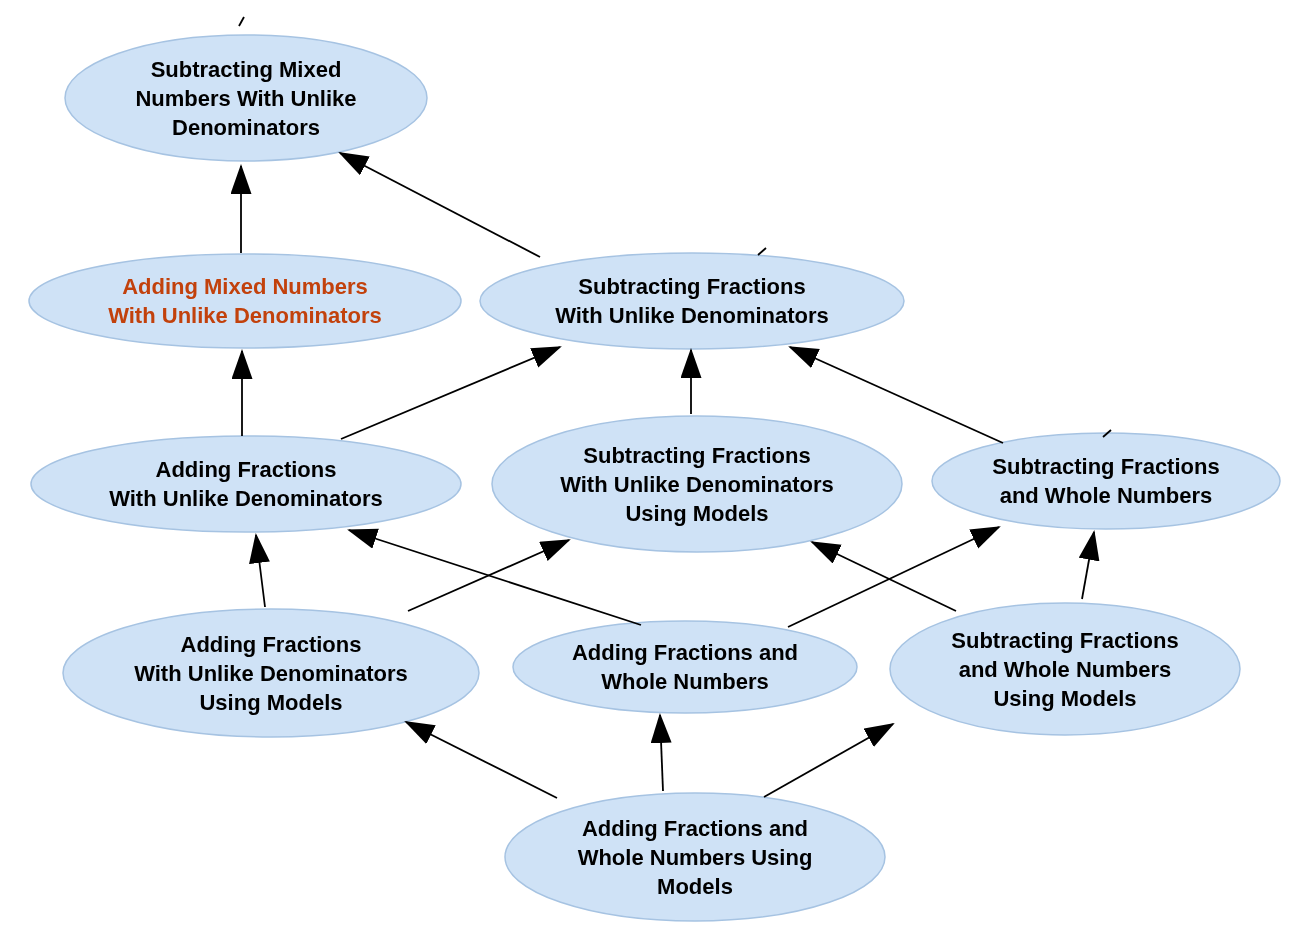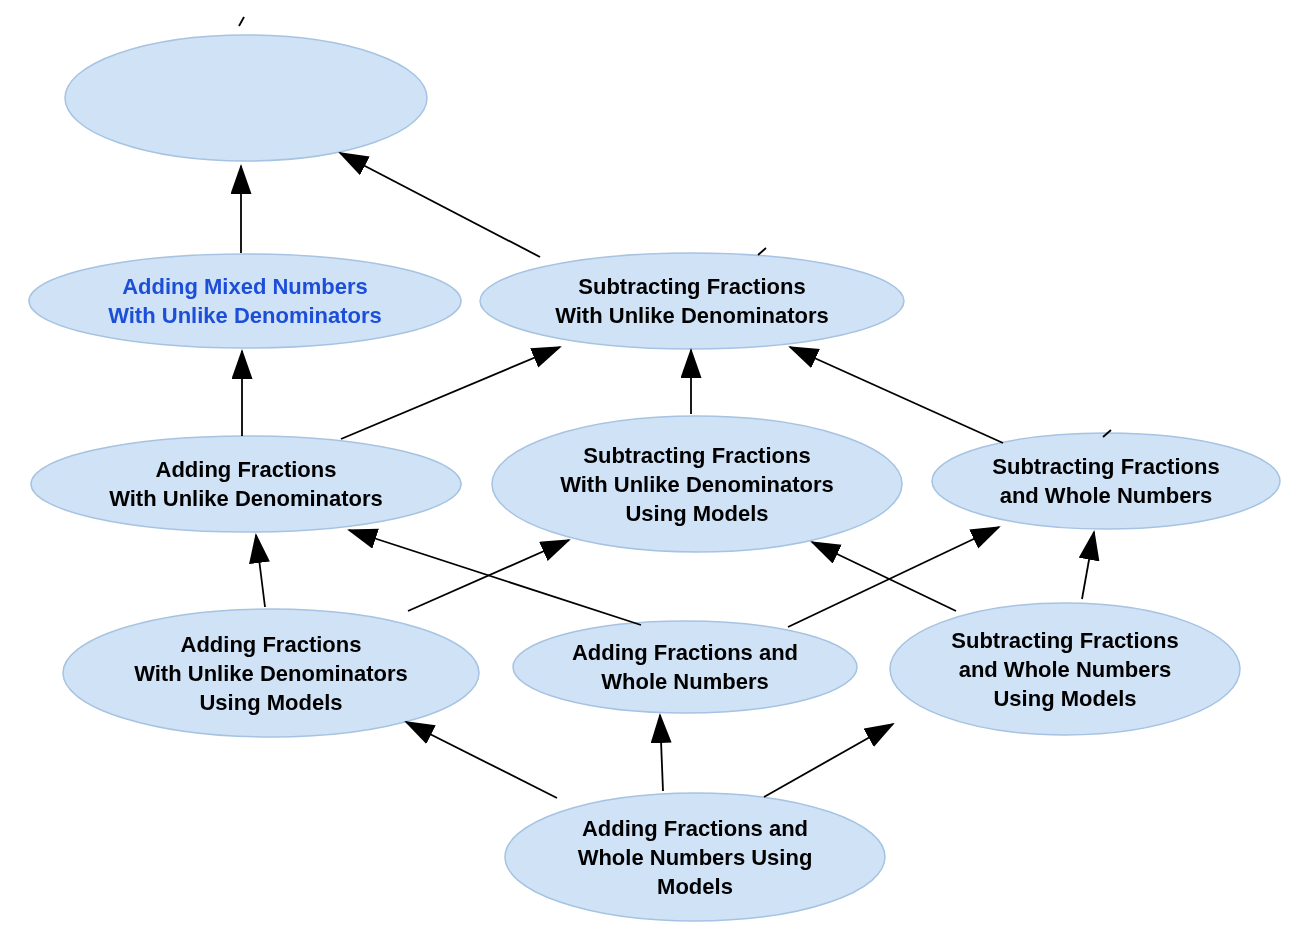--- a/index.html
+++ b/index.html
@@ -68,21 +68,24 @@
         <line x1="557" y1="798" x2="406" y2="722" stroke="#000000" stroke-width="1.8" marker-end="url(#arrowhead)"></line>
         <line x1="663" y1="791" x2="660" y2="715" stroke="#000000" stroke-width="1.8" marker-end="url(#arrowhead)"></line>
         <line x1="764" y1="797" x2="893" y2="724" stroke="#000000" stroke-width="1.8" marker-end="url(#arrowhead)"></line>
       </g>
     <g id="stubs-layer">
         <line x1="239" y1="26" x2="244" y2="17" stroke="#000000" stroke-width="1.8"></line>
         <line x1="758" y1="255" x2="766" y2="248" stroke="#000000" stroke-width="1.8"></line>
         <line x1="1103" y1="437" x2="1111" y2="430" stroke="#000000" stroke-width="1.8"></line>
       </g>
   </svg>
-    <div class="node-label" style="left: 29px; top: 254px; width: 432px; height: 94px; color: #1d4ed8;">Adding Mixed Numbers
+<div class="node-label" style="left: 65px; top: 35px; width: 362px; height: 126px; color: rgb(0, 0, 0);">Subtracting Mixed
+Numbers With Unlike
+Denominators</div>
+    <div class="node-label" style="left: 29px; top: 254px; width: 432px; height: 94px; color: #c2410c;">Adding Mixed Numbers
 With Unlike Denominators</div>
     <div class="node-label" style="left: 480px; top: 253px; width: 424px; height: 96px; color: rgb(0, 0, 0);">Subtracting Fractions
 With Unlike Denominators</div>
     <div class="node-label" style="left: 31px; top: 436px; width: 430px; height: 96px; color: rgb(0, 0, 0);">Adding Fractions
 With Unlike Denominators</div>
     <div class="node-label" style="left: 492px; top: 416px; width: 410px; height: 136px; color: rgb(0, 0, 0);">Subtracting Fractions
 With Unlike Denominators
 Using Models</div>
     <div class="node-label" style="left: 932px; top: 433px; width: 348px; height: 96px; color: rgb(0, 0, 0);">Subtracting Fractions
 and Whole Numbers</div>

